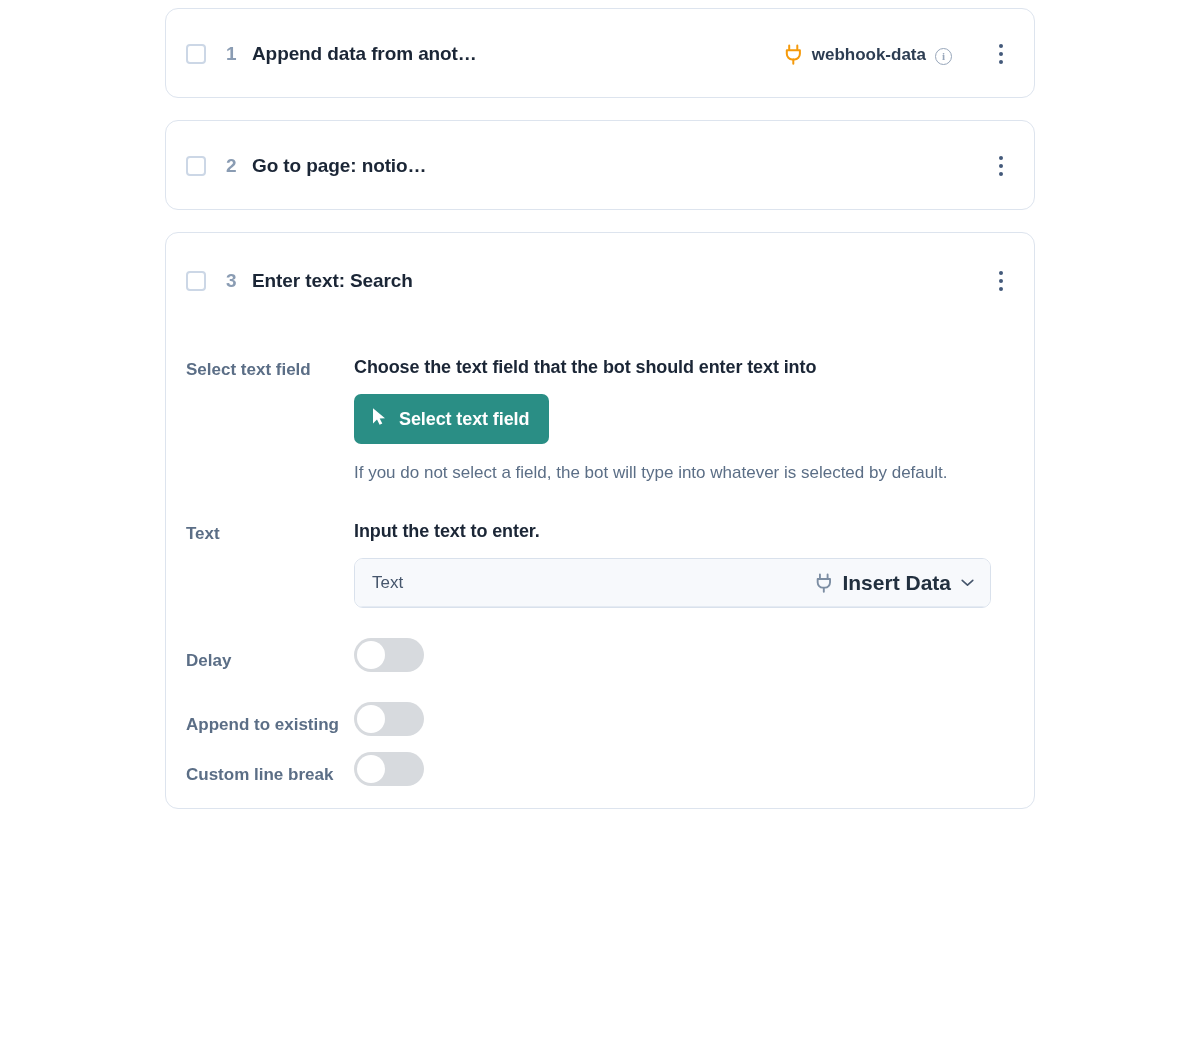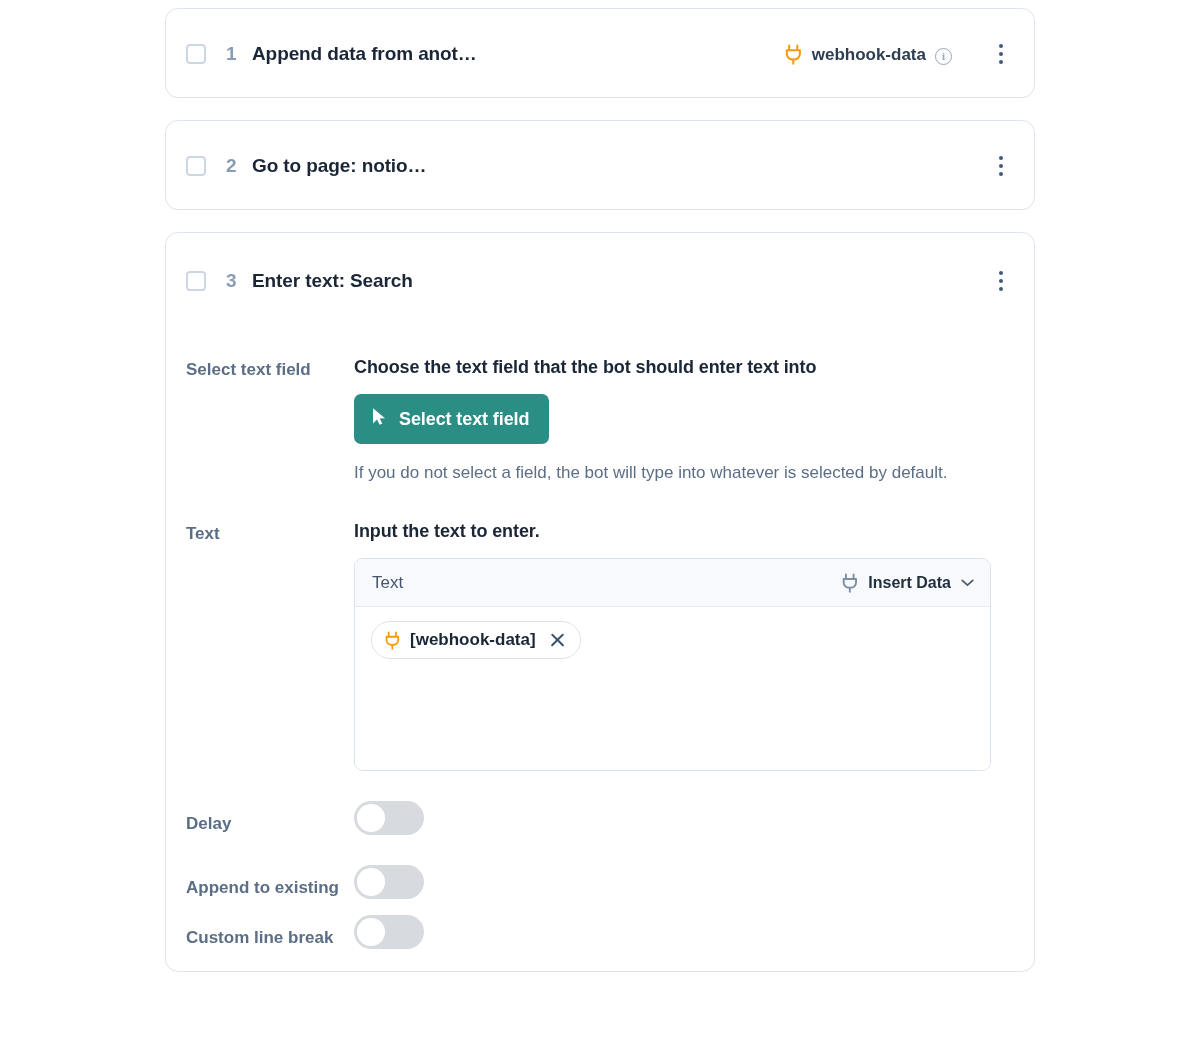--- a/index.html
+++ b/index.html
@@ -167,21 +167,21 @@
   }
   .text-box-label {
     font-size: 17px;
     color: #46566c;
   }
   .insert-data {
     margin-left: auto;
     display: flex;
     align-items: center;
     gap: 9px;
-    font-size: 16px;
+    font-size: 21px;
     font-weight: 700;
     color: #22303f;
     cursor: pointer;
   }
   .chevron {
     font-size: 13px;
     color: #46566c;
     margin-left: 1px;
     line-height: 1;
   }
@@ -331,33 +331,20 @@
                 </svg>
               </span>
               <span>Insert Data</span>
               <span class="chevron">
                 <svg width="13" height="8" viewBox="0 0 13 8" fill="none" xmlns="http://www.w3.org/2000/svg">
                   <path d="M1.2 1.4 L6.5 6.2 L11.8 1.4" stroke="#46566c" stroke-width="1.6" stroke-linecap="round" stroke-linejoin="round"></path>
                 </svg>
               </span>
             </span>
           </div>
-          <div class="text-box-body">
-            <span class="token-chip">
-              <span>
-                <svg class="plug" width="17" height="19" viewBox="0 0 19 21" fill="none" xmlns="http://www.w3.org/2000/svg">
-                  <path d="M5.2 1.4v4.2M13.3 1.4v4.2" stroke="#f59a0b" stroke-width="2" stroke-linecap="round"></path>
-                  <path d="M2.8 6.3h13.1v3.5c0 3.1-2.4 5.6-5.4 5.6H8.2c-3 0-5.4-2.5-5.4-5.6V6.3z" stroke="#f59a0b" stroke-width="2" stroke-linejoin="round"></path>
-                  <path d="M9.3 15.6v4.1" stroke="#f59a0b" stroke-width="2" stroke-linecap="round"></path>
-                </svg>
-              </span>
-              <span>[webhook-data]</span>
-              <span class="chip-close"></span>
-            </span>
-          </div>
         </div>
       </div>
     </div>
 
     <div class="form-row toggle-row">
       <div class="row-label">Delay</div>
       <div class="row-body">
         <div class="toggle">
           <span class="knob"></span>
         </div>

